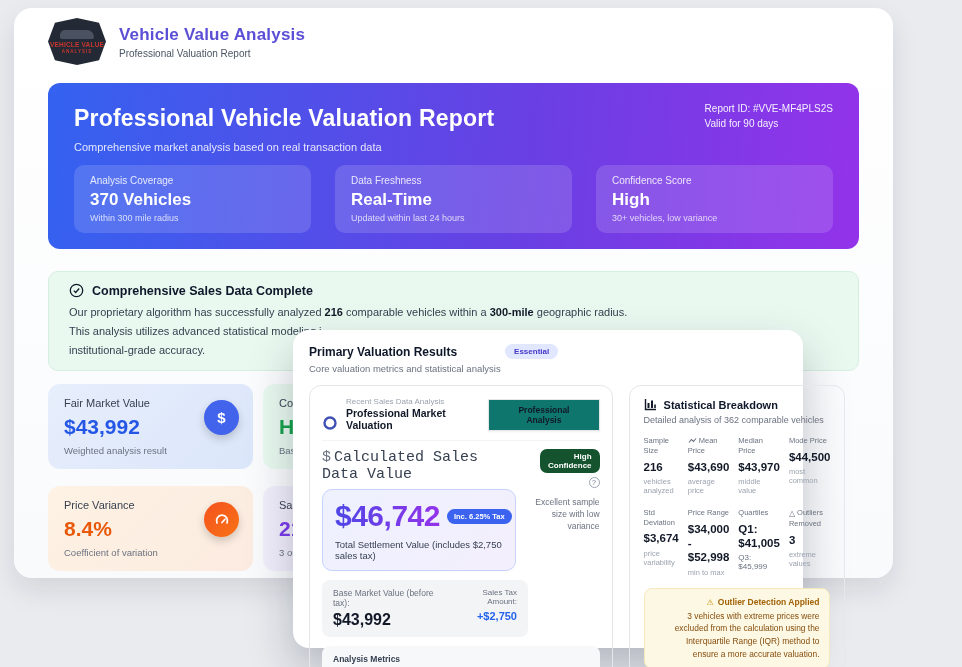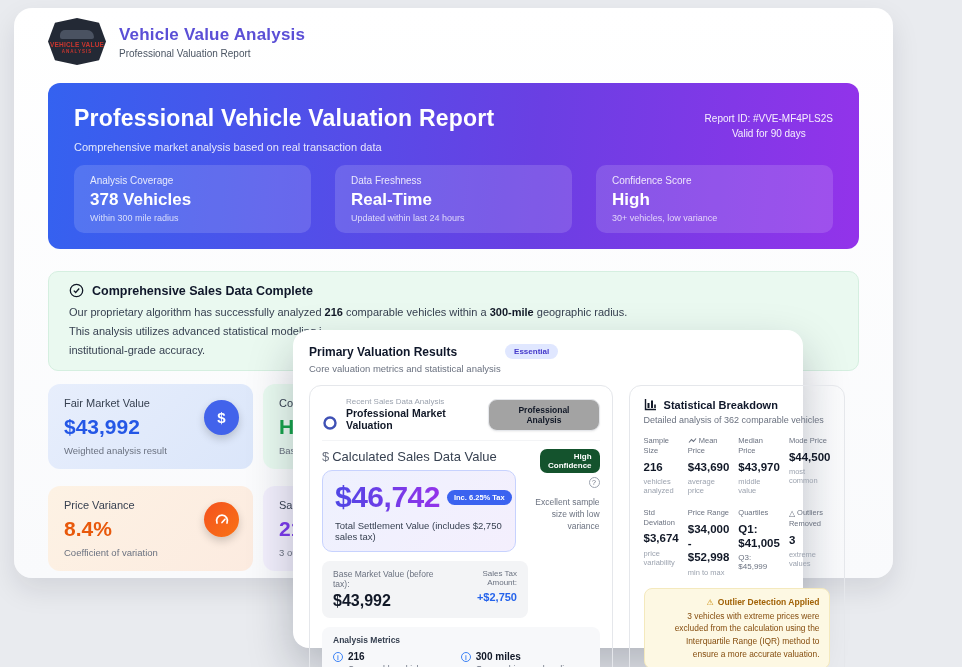--- a/index.html
+++ b/index.html
@@ -19,21 +19,21 @@
   .logo .l1 { font-size:6.5px; font-weight:800; color:#c9362f; letter-spacing:.2px; white-space:nowrap; }
   .logo .l2 { font-size:4.5px; font-weight:700; color:#c9362f; letter-spacing:1px; margin-top:1px; }
   .app-title { font-size:17px; font-weight:800; color:#5b4fd6; letter-spacing:.2px; }
   .app-subtitle { font-size:10px; color:#4b5563; margin-top:3px; }
 
   
   .hero { margin:18px 34px 0 34px; height:166px; border-radius:12px; position:relative;
     background:linear-gradient(95deg,#3462f0 0%,#6a3fe3 60%,#9333ea 100%); color:#fff; padding:22px 26px; }
   .hero-title { font-size:23px; font-weight:800; letter-spacing:.2px; }
   .hero-sub { font-size:11px; color:rgba(255,255,255,.85); margin-top:9px; }
-  .hero-meta { position:absolute; right:26px; top:28px; text-align:center; font-size:10px; color:rgba(255,255,255,.92); line-height:1.5; }
+  .hero-meta { position:absolute; right:26px; top:18px; text-align:left; font-size:10px; color:rgba(255,255,255,.92); line-height:1.5; }
   .hero-stats { position:absolute; left:26px; right:26px; bottom:16px; display:flex; gap:24px; }
   .hero-stat { flex:1; background:rgba(255,255,255,.14); border-radius:10px; padding:10px 16px; height:68px; }
   .hero-stat .lab { font-size:10px; color:rgba(255,255,255,.85); }
   .hero-stat .val { font-size:17px; font-weight:800; margin:4px 0 3px; }
   .hero-stat .sub { font-size:9px; color:rgba(255,255,255,.75); }
 
   
   .banner { margin:22px 34px 0 34px; height:100px; background:#eaf9f0; border:1px solid #d5efe0;
     border-radius:10px; padding:11px 20px; overflow:hidden; }
   .banner-head { display:flex; align-items:center; gap:8px; margin-bottom:8px; }
@@ -68,27 +68,27 @@
   .ov-badge { margin-left:48px; background:#e0e7ff; color:#4338ca; font-size:8px; font-weight:700;
     padding:3px 9px; border-radius:8px; }
   .ov-sub { font-size:9.5px; color:#6b7280; margin-top:4px; }
   .ov-cols { display:flex; gap:16px; margin-top:11px; }
 
   
   .vpanel { width:304px; border:1px solid #e5e7eb; border-radius:12px; padding:11px 12px; }
   .vp-head { display:flex; align-items:flex-end; gap:8px; }
   .vp-eyebrow { font-size:8px; color:#9ca3af; }
   .vp-name { font-size:10.5px; font-weight:800; color:#111827; margin-top:1px; }
-  .vp-btn { margin-left:auto; border:1px solid #e5e7eb; background:#a3a3a3; border-radius:9px;
+  .vp-btn { margin-left:auto; border:1px solid #e5e7eb; background:#0f766e; border-radius:0;
     padding:5px 15px; font-size:8.5px; font-weight:700; color:#111827; box-shadow:0 1px 2px rgba(0,0,0,.06); cursor:pointer; }
   .vp-divider { border-top:1px solid #f3f4f6; margin:9px 0 8px; }
   .calc-grid { display:flex; gap:8px; }
   .calc-left { width:194px; }
   .calc-right { flex:1; text-align:right; }
-  .calc-label { font-size:13px; color:#374151; }
+  .calc-label { font-size:15px; color:#374151;font-family:Liberation Mono, monospace; }
   .calc-label .dollar { color:#6b7280; margin-right:3px; }
   .hc-badge { display:inline-block; background:#14532d; color:#fff; font-size:8px; font-weight:700;
     padding:3px 8px; border-radius:7px;margin-left:16px; }
   .help { display:inline-flex; width:11px; height:11px; border:1px solid #9ca3af; border-radius:50%;
     color:#6b7280; font-size:7px; align-items:center; justify-content:center; margin-left:4px; vertical-align:middle; cursor:pointer; }
   .conf-note { font-size:8.5px; color:#6b7280; margin-top:6px; line-height:1.4; }
   .value-box { margin-top:6px; background:linear-gradient(135deg,#eef1fe,#f4effd); border:1.5px solid #c7d2fe;
     border-radius:10px; padding:9px 12px 9px; }
   .value-row { display:flex; align-items:center; gap:7px; }
   .big-value { font-size:30px; font-weight:800; letter-spacing:-0.5px;
@@ -150,21 +150,21 @@
   <div class="hero">
     <div class="hero-title">Professional Vehicle Valuation Report</div>
     <div class="hero-sub">Comprehensive market analysis based on real transaction data</div>
     <div class="hero-meta">
       <div>Report ID: #VVE-MF4PLS2S</div>
       <div>Valid for 90 days</div>
     </div>
     <div class="hero-stats">
       <div class="hero-stat">
         <div class="lab">Analysis Coverage</div>
-        <div class="val">378 Vehicles</div>
+        <div class="val">370 Vehicles</div>
         <div class="sub">Within 300 mile radius</div>
       </div>
       <div class="hero-stat">
         <div class="lab">Data Freshness</div>
         <div class="val">Real-Time</div>
         <div class="sub">Updated within last 24 hours</div>
       </div>
       <div class="hero-stat">
         <div class="lab">Confidence Score</div>
         <div class="val">High</div>

